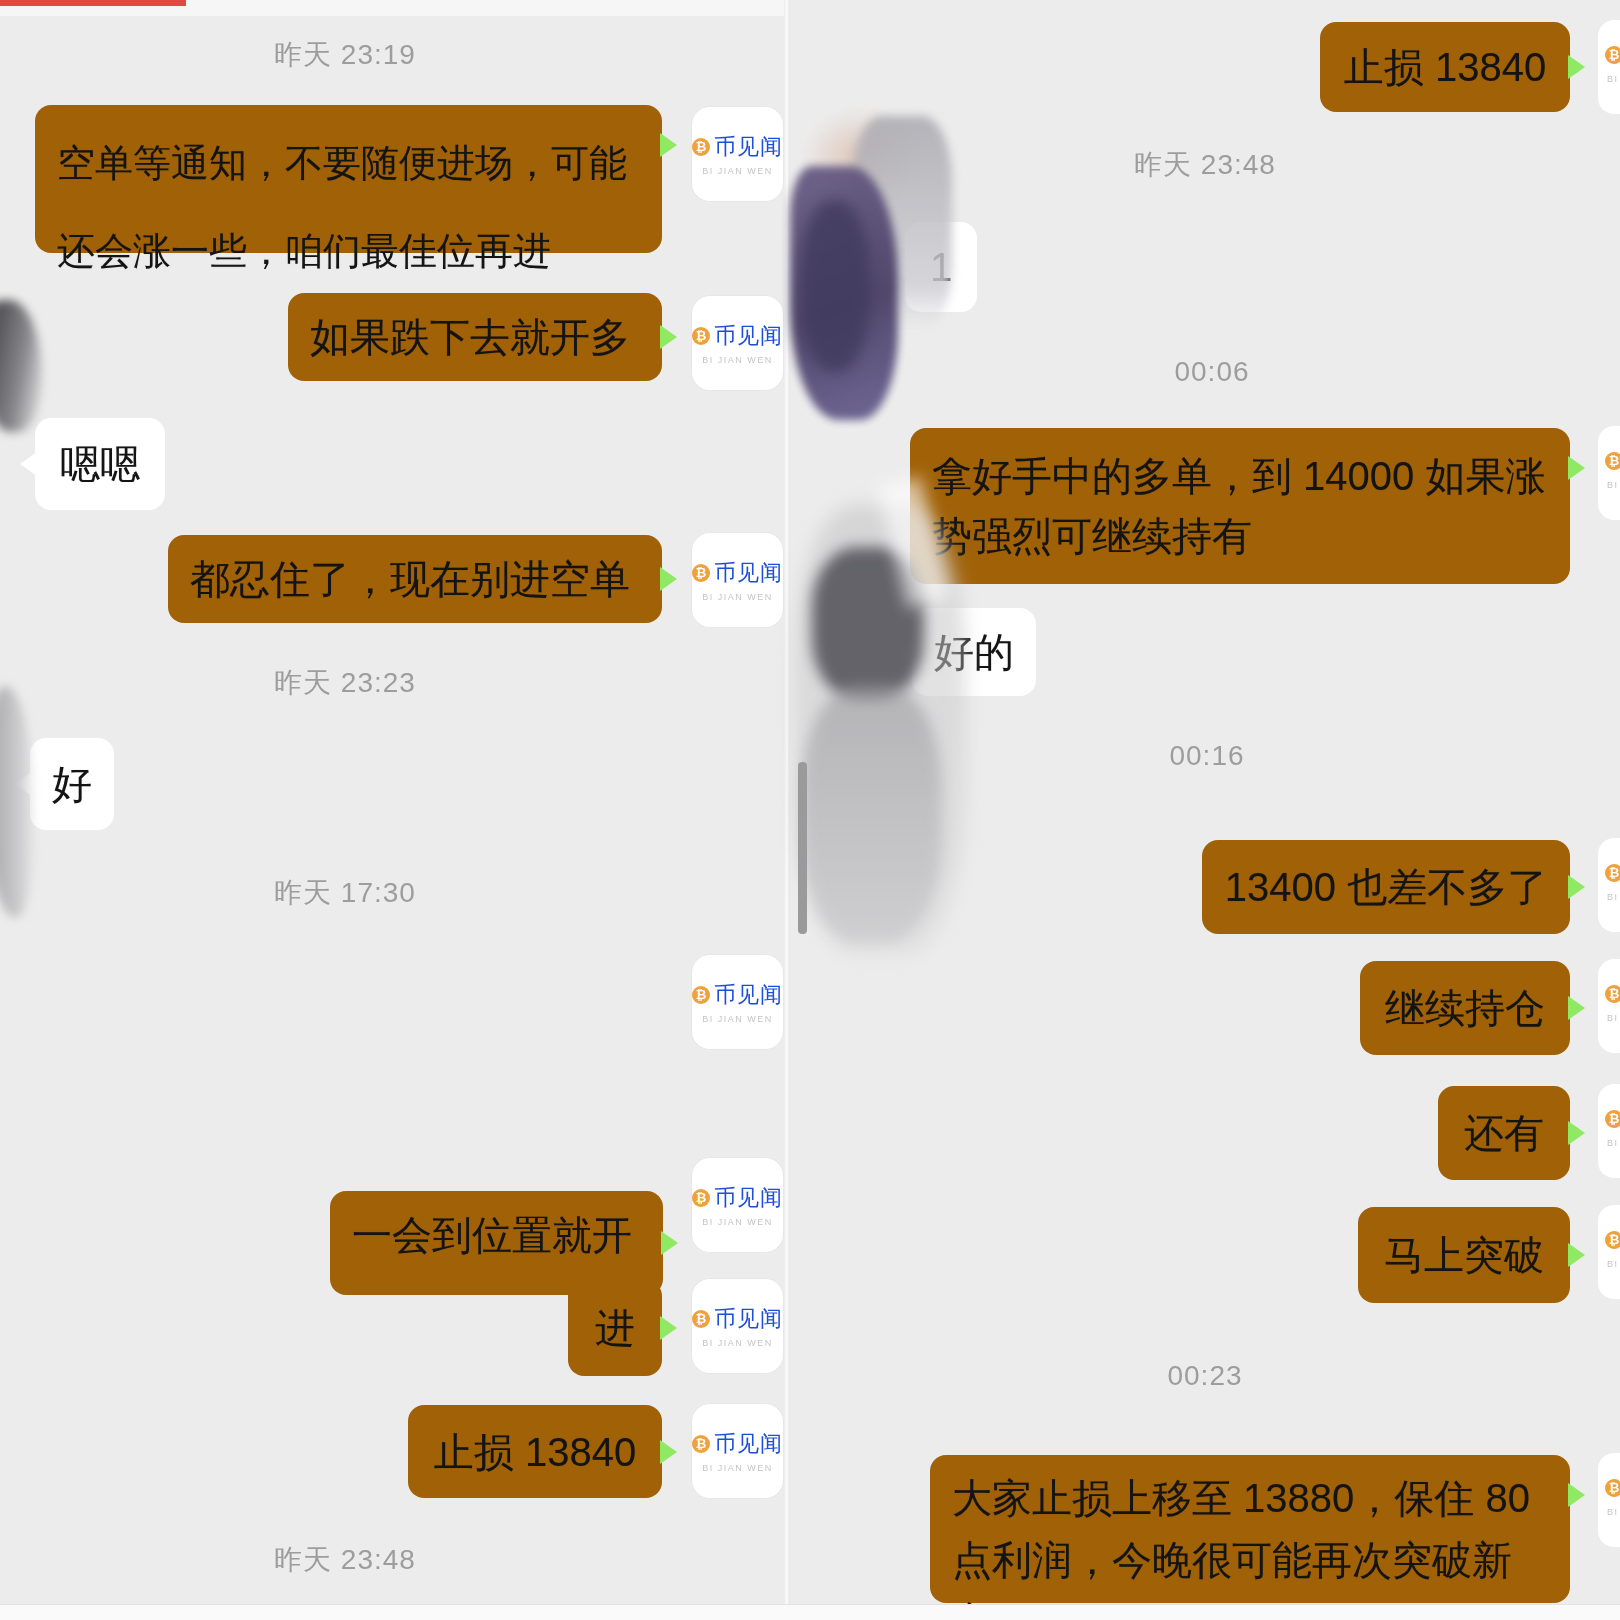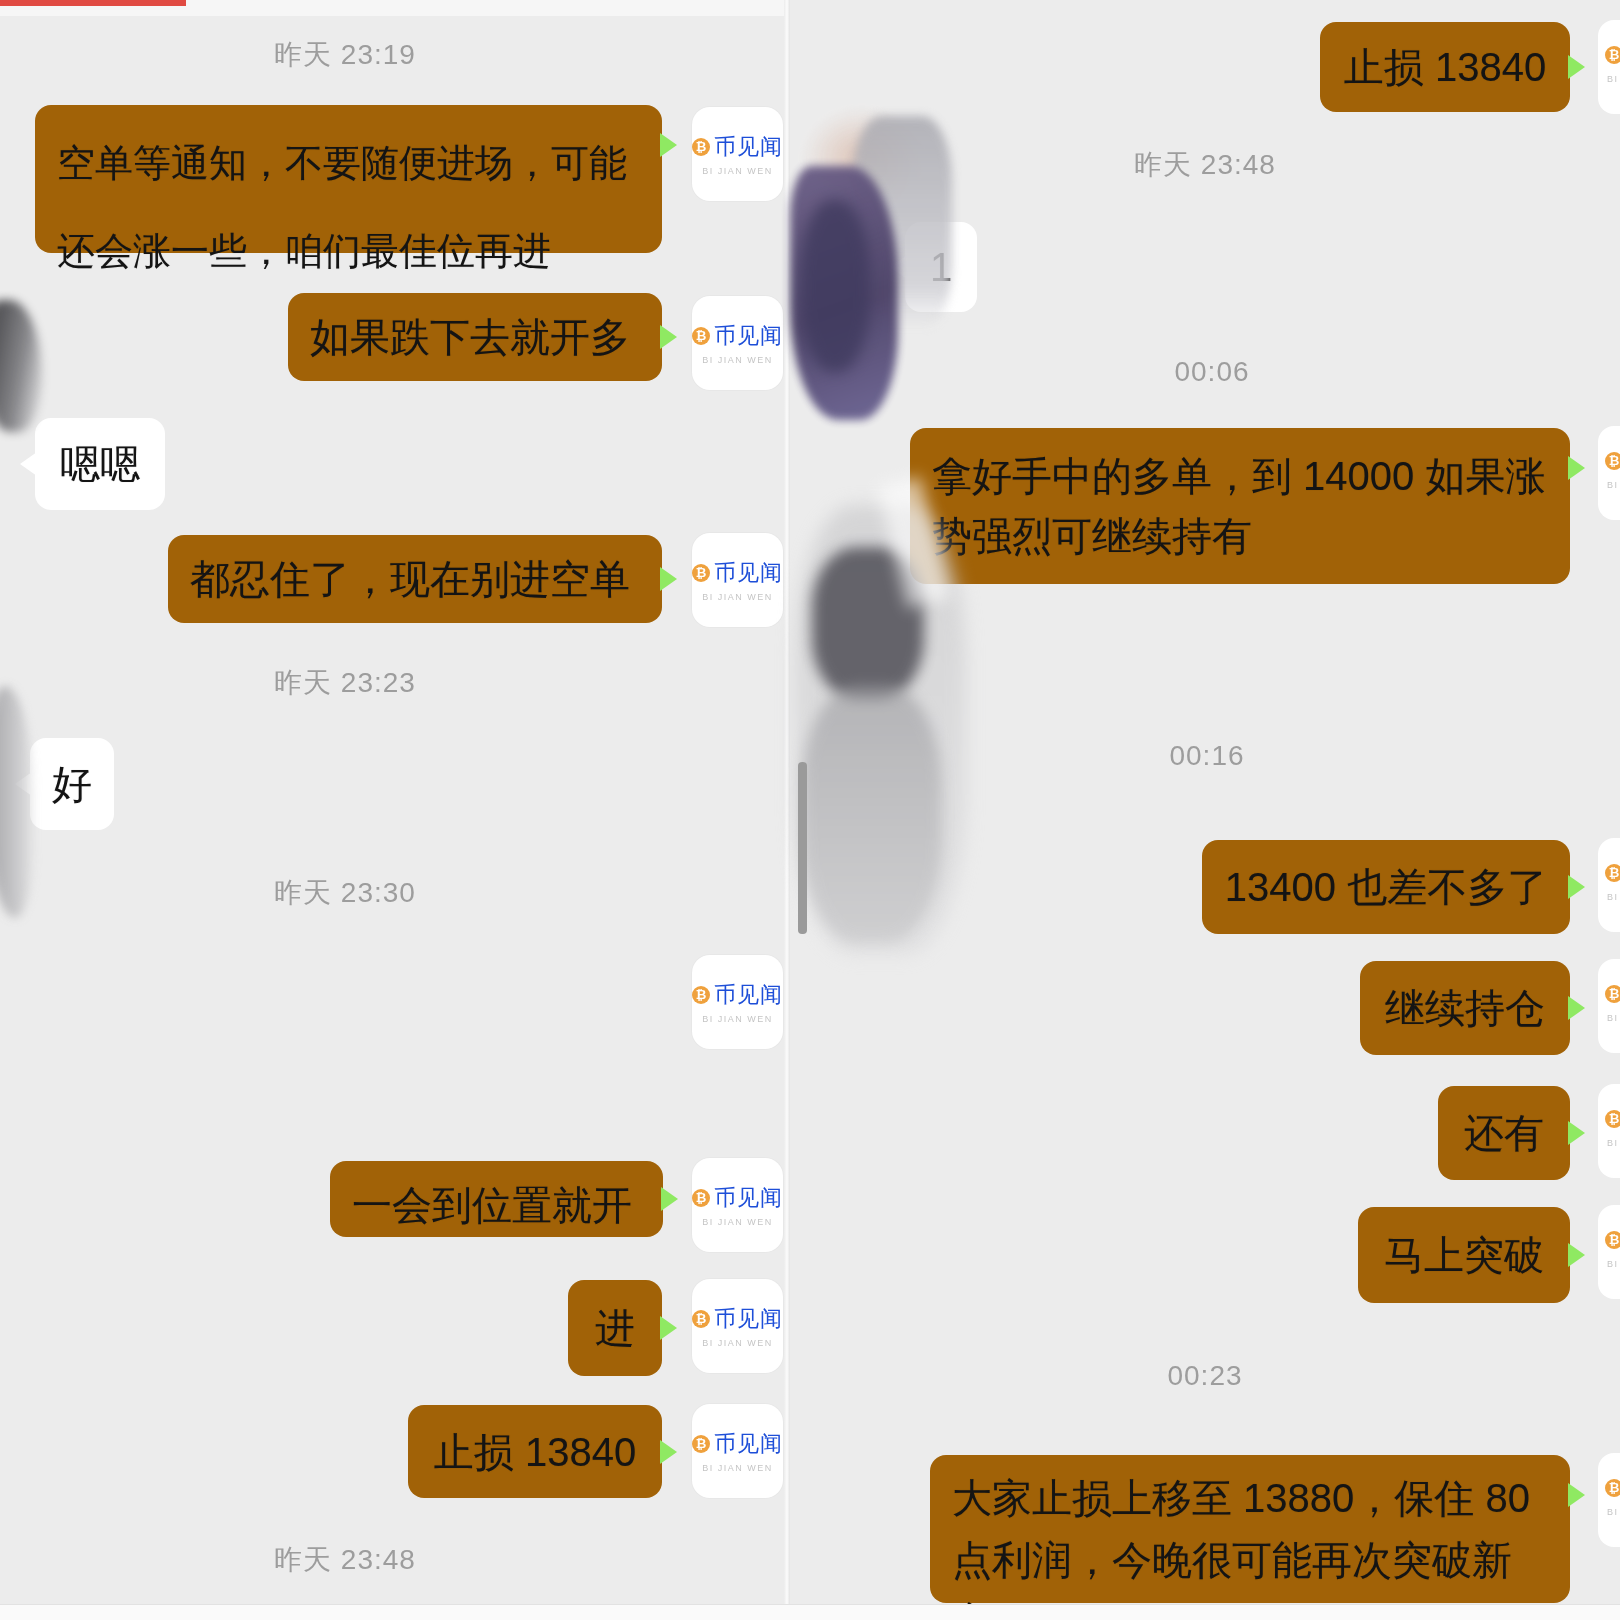--- a/index.html
+++ b/index.html
@@ -104,31 +104,31 @@
         <span class="btc">₿</span>
         <span class="av-name">币见闻</span>
       </div>
     <div class="av-sub">BI JIAN WEN</div>
   </div>
 
   <div class="ts" style="left:345px;top:664px">昨天 23:23</div>
 
   <div class="bubble white center" style="left:30px;top:738px;width:84px;height:92px">好<span class="tail-l tmid"></span></div>
 
-  <div class="ts" style="left:345px;top:874px">昨天 23:30</div>
+  <div class="ts" style="left:345px;top:874px">昨天 17:30</div>
 
   <div class="avatar" style="top:955px">
     <div class="av-row">
         <span class="btc">₿</span>
         <span class="av-name">币见闻</span>
       </div>
     <div class="av-sub">BI JIAN WEN</div>
   </div>
 
-  <div class="bubble green" style="left:330px;top:1161px;width:333px;height:76px">一会到位置就开<span class="tail-r tmid"></span></div>
+  <div class="bubble green" style="left:330px;top:1191px;width:333px;height:104px">一会到位置就开<span class="tail-r tmid"></span></div>
   <div class="avatar" style="top:1158px">
     <div class="av-row">
         <span class="btc">₿</span>
         <span class="av-name">币见闻</span>
       </div>
     <div class="av-sub">BI JIAN WEN</div>
   </div>
 
   <div class="bubble green center" style="left:568px;top:1280px;width:94px;height:96px">进<span class="tail-r tmid"></span></div>
   <div class="avatar" style="top:1279px">
@@ -161,20 +161,21 @@
   <div class="bubble green center" style="left:530px;top:22px;width:250px;height:90px">止损 13840<span class="tail-r tmid"></span></div>
 
   <div class="ts" style="left:415px;top:146px">昨天 23:48</div>
 
   <div class="bubble white center" style="left:115px;top:222px;width:72px;height:90px">1<span class="tail-l tmid"></span></div>
 
   <div class="ts" style="left:422px;top:356px">00:06</div>
 
   <div class="bubble green" style="left:120px;top:428px;width:660px;height:156px;padding:18px 22px">拿好手中的多单，到 14000 如果涨势强烈可继续持有<span class="tail-r t28"></span></div>
 
+  <div class="bubble white center" style="left:122px;top:608px;width:124px;height:88px">好的<span class="tail-l tmid"></span></div>
 
   <div class="ts" style="left:417px;top:740px">00:16</div>
 
   <div class="bubble green center" style="left:412px;top:840px;width:368px;height:94px">13400 也差不多了<span class="tail-r tmid"></span></div>
 
   <div class="bubble green center" style="left:570px;top:961px;width:210px;height:94px">继续持仓<span class="tail-r tmid"></span></div>
 
   <div class="bubble green center" style="left:648px;top:1086px;width:132px;height:94px">还有<span class="tail-r tmid"></span></div>
 
   <div class="bubble green center" style="left:568px;top:1207px;width:212px;height:96px">马上突破<span class="tail-r tmid"></span></div>

